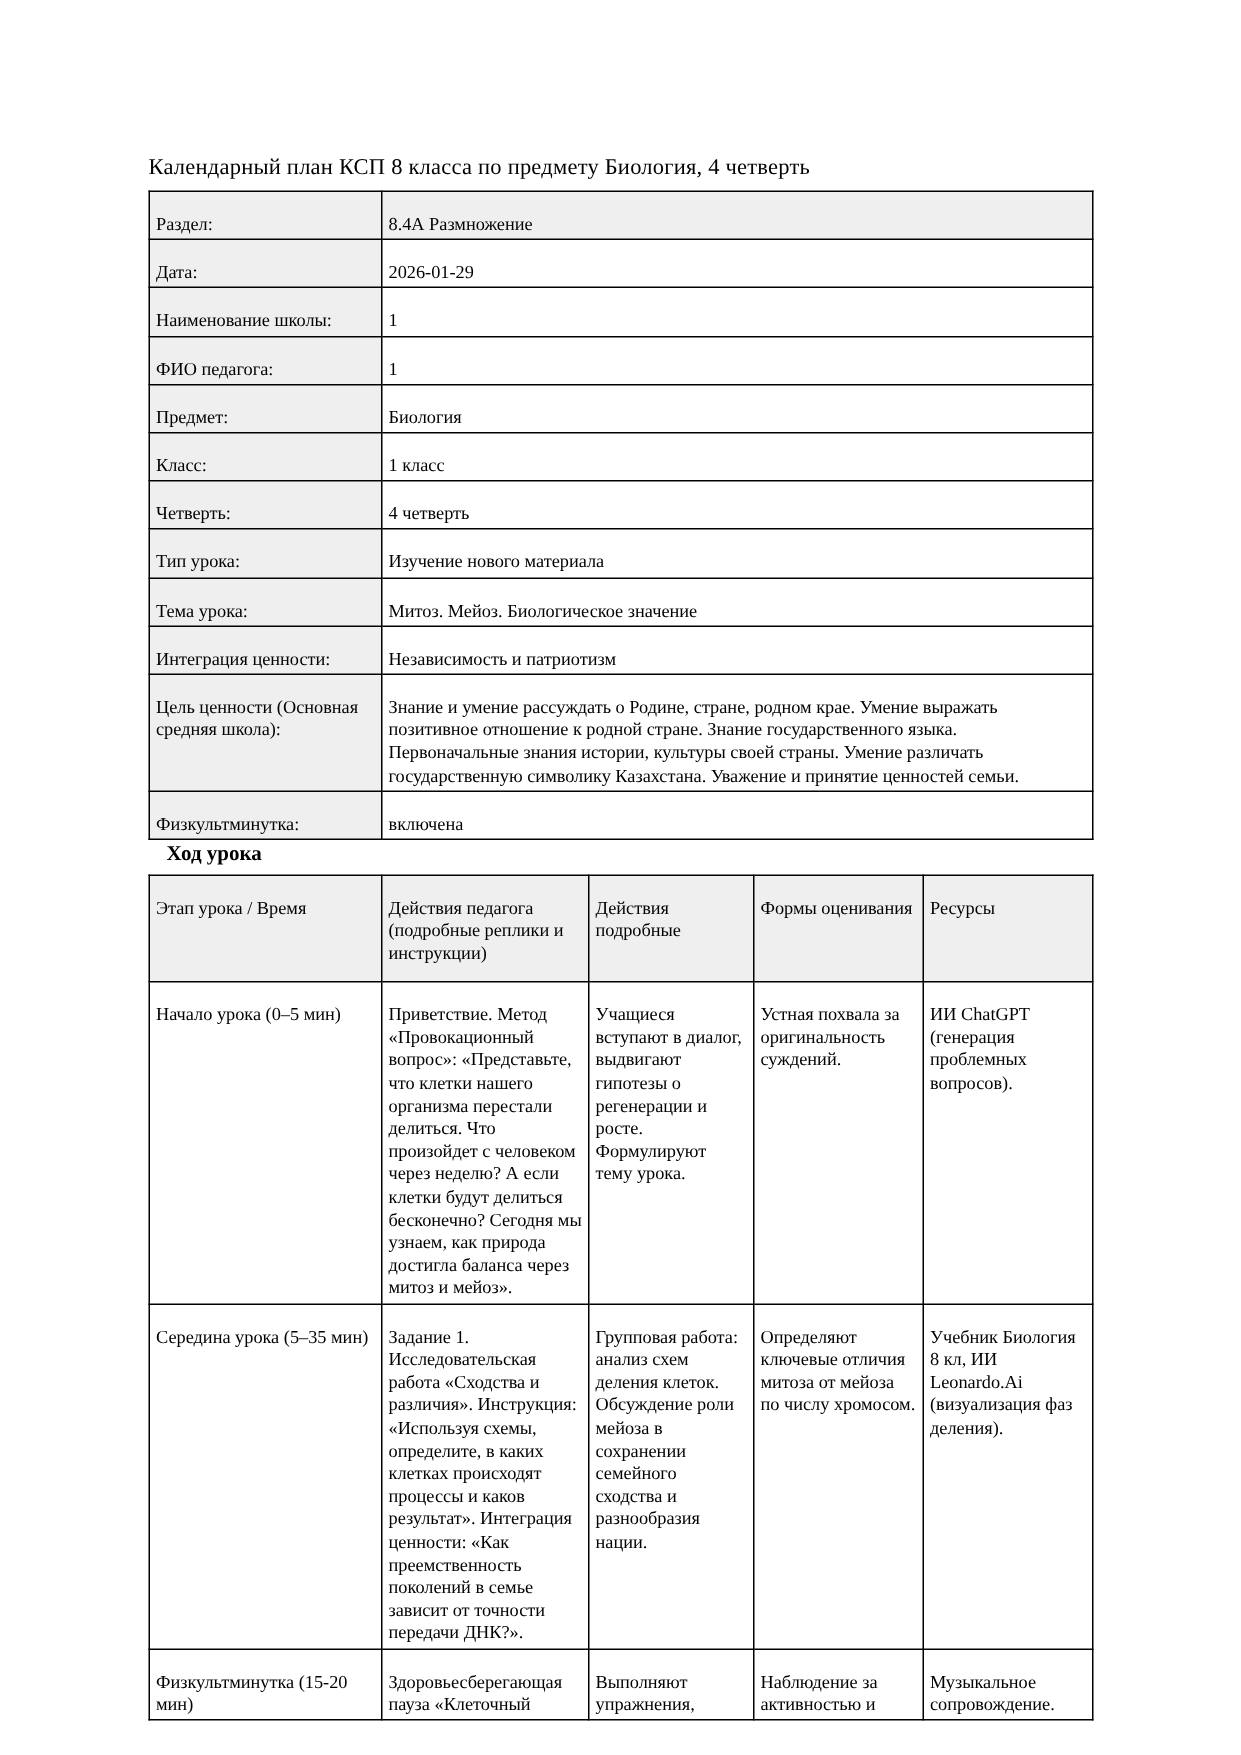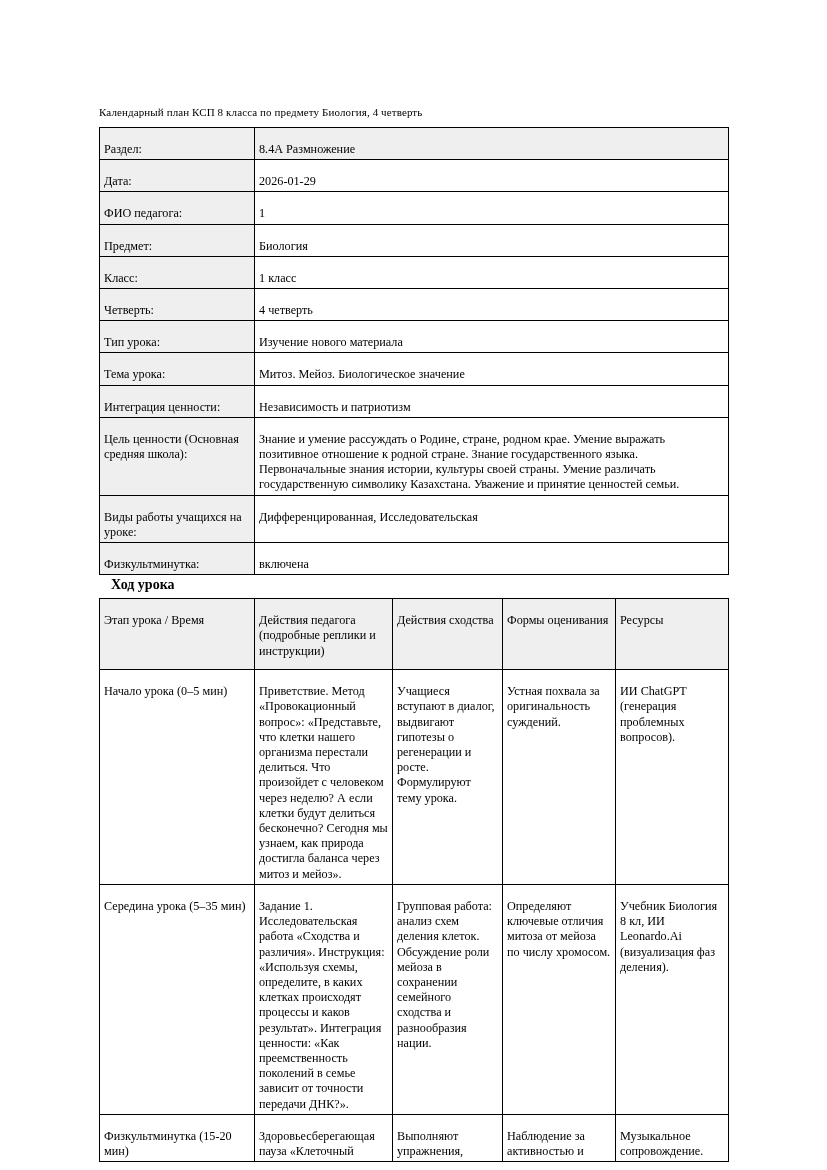--- a/index.html
+++ b/index.html
@@ -18,21 +18,21 @@
   }
   .page {
     position: relative;
     width: 827px;
     height: 1170px;
     box-sizing: border-box;
     padding: 104px 99px 0 99px;
     overflow: hidden;
   }
   .doc-title {
-    font-size: 11px;
+    font-size: 15px;
     line-height: 17px;
     margin: 0 0 6px 0;
     white-space: nowrap;
     letter-spacing: 0.01em;
   }
   table.kv, table.flow {
     border-collapse: collapse;
     table-layout: fixed;
     width: 629px;
     font-size: 12.2px;
@@ -87,20 +87,24 @@
     <tbody>
       <tr class="shaded">
         <td class="label">Раздел:</td>
         <td>8.4А Размножение</td>
       </tr>
       <tr>
         <td class="label">Дата:</td>
         <td>2026-01-29</td>
       </tr>
       <tr>
+        <td class="label">Наименование школы:</td>
+        <td>1</td>
+      </tr>
+      <tr>
         <td class="label">ФИО педагога:</td>
         <td>1</td>
       </tr>
       <tr>
         <td class="label">Предмет:</td>
         <td>Биология</td>
       </tr>
       <tr>
         <td class="label">Класс:</td>
         <td>1 класс</td>
@@ -119,45 +123,41 @@
       </tr>
       <tr>
         <td class="label">Интеграция ценности:</td>
         <td>Независимость и патриотизм</td>
       </tr>
       <tr>
         <td class="label">Цель ценности (Основная средняя школа):</td>
         <td>Знание и умение рассуждать о Родине, стране, родном крае. Умение выражать позитивное отношение к родной стране. Знание государственного языка. Первоначальные знания истории, культуры своей страны. Умение различать государственную символику Казахстана. Уважение и принятие ценностей семьи.</td>
       </tr>
       <tr>
-        <td class="label">Виды работы учащихся на уроке:</td>
-        <td>Дифференцированная, Исследовательская</td>
-      </tr>
-      <tr>
         <td class="label">Физкультминутка:</td>
         <td>включена</td>
       </tr>
     </tbody>
   </table>
 
   <p class="section-label">Ход урока</p>
 
   <table class="flow">
     <colgroup>
         <col class="f1">
         <col class="f2">
         <col class="f3">
         <col class="f4">
         <col class="f5">
       </colgroup>
     <thead>
       <tr>
         <th>Этап урока / Время</th>
         <th>Действия педагога (подробные реплики и инструкции)</th>
-        <th>Действия сходства</th>
+        <th>Действия подробные</th>
         <th>Формы оценивания</th>
         <th>Ресурсы</th>
       </tr>
     </thead>
     <tbody>
       <tr>
         <td>Начало урока (0–5 мин)</td>
         <td>Приветствие. Метод «Провокационный вопрос»: «Представьте, что клетки нашего организма перестали делиться. Что произойдет с человеком через неделю? А если клетки будут делиться бесконечно? Сегодня мы узнаем, как природа достигла баланса через митоз и мейоз».</td>
         <td>Учащиеся вступают в диалог, выдвигают гипотезы о регенерации и росте. Формулируют тему урока.</td>
         <td>Устная похвала за оригинальность суждений.</td>

